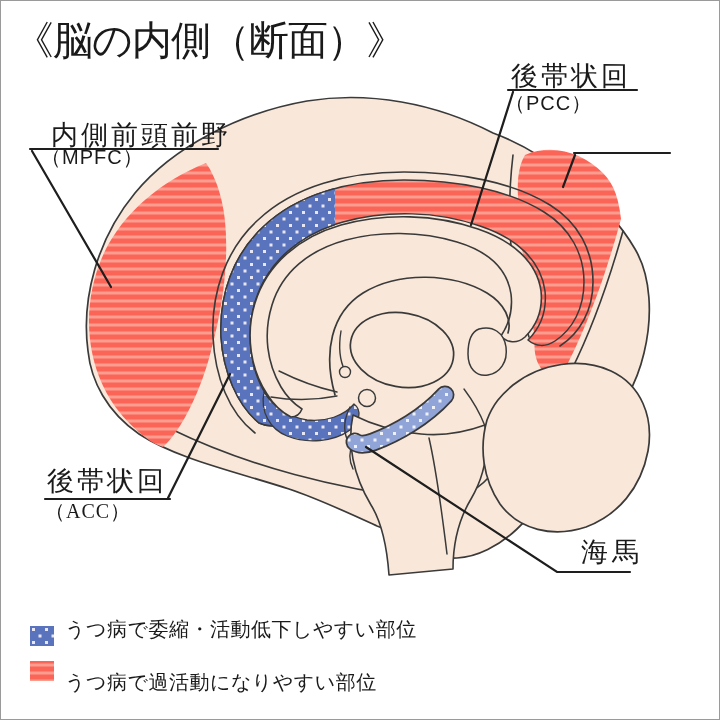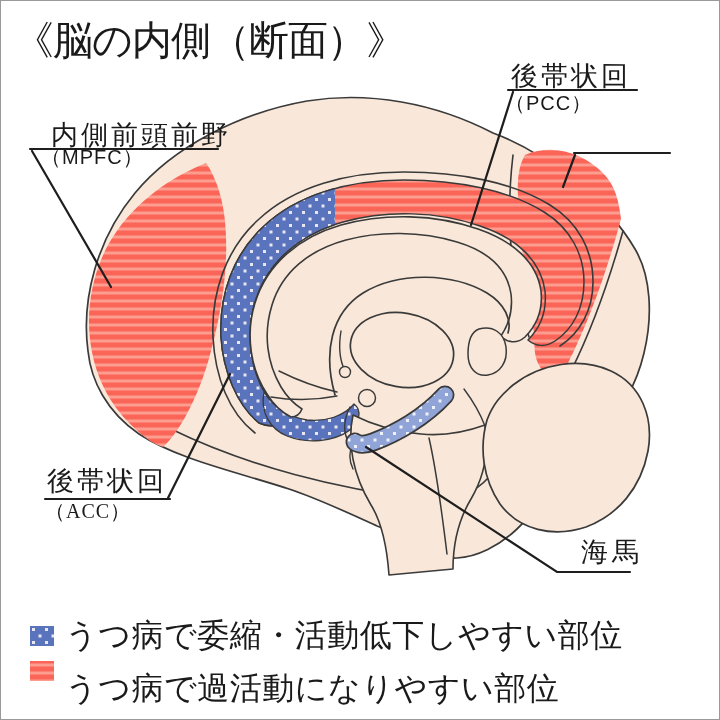--- a/index.html
+++ b/index.html
@@ -14,21 +14,21 @@
   .lbl{font-size:27px;letter-spacing:3px;}
   .abbr{font-size:20px;letter-spacing:1px;}
   .lbl-mpfc{left:30px;top:120px;margin-left:20px;}
   .abbr-mpfc{left:40px;top:146px;}
   .lbl-pcc{left:510px;top:61px;}
   .abbr-pcc{left:504px;top:92px;}
   .lbl-precuneus{left:578px;top:119px;}
   .lbl-acc{left:46px;top:466px;}
   .abbr-acc{left:44px;top:500px;font-family:Liberation Serif, serif;}
   .lbl-hippocampus{left:564px;top:537px;letter-spacing:4px;margin-left:16px;}
-  .legend-text{font-size:32px;letter-spacing:0.5px;}
+  .legend-text{font-size:20px;letter-spacing:0.5px;}
   .legend-text-1{left:64px;top:618px;}
   .legend-text-2{left:64px;top:671px;}
   .swatch{position:absolute;width:24px;height:20px;}
   .swatch-1{left:29px;top:625px;}
   .swatch-2{left:29px;top:660px;}
 </style>
 </head>
 <body>
 
 <div class="stage">

